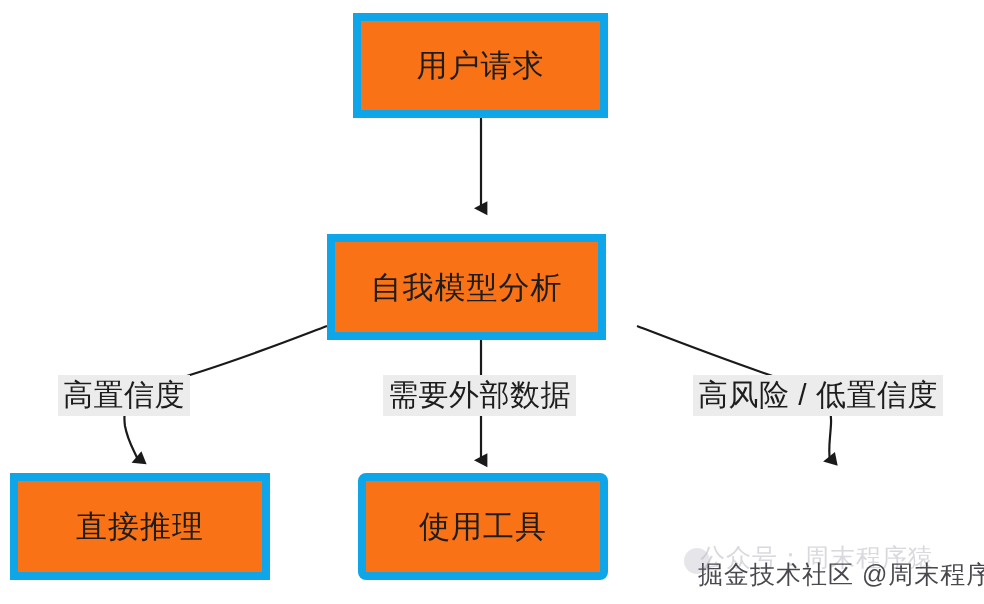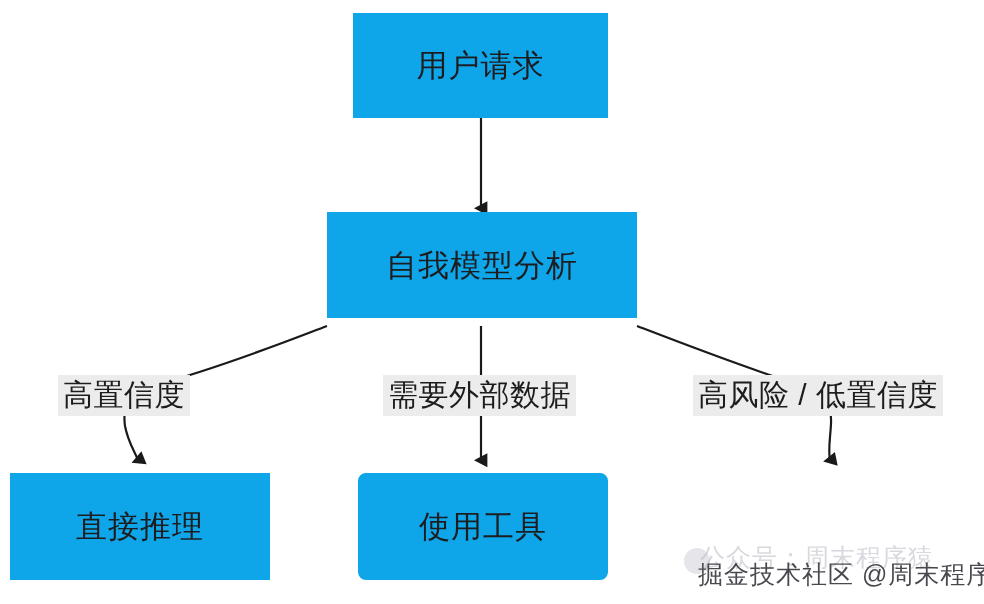--- a/index.html
+++ b/index.html
@@ -22,21 +22,21 @@
     position: absolute;
     left: 0;
     top: 0;
     width: 984px;
     height: 604px;
     pointer-events: none;
   }
   .node {
     position: absolute;
     box-sizing: border-box;
-    background: #0ea5e9;
+    background: #f97316;
     border: 8px solid #0ea5e9;
     display: flex;
     align-items: center;
     justify-content: center;
     z-index: 3;
   }
   .node-label {
     color: #1d1d1f;
     font-size: 31px;
     line-height: 1;
@@ -113,21 +113,21 @@
     <g>
       <path d="M 637 326 C 676 341, 748 369, 806 387 C 824 393, 832 404, 831 424
                C 830 441, 828 450, 830 460" stroke="#1a1a1a" stroke-width="2.2" fill="none" marker-end="url(#arrowhead)"></path>
     </g>
   </svg>
 
   <div class="node" style="left:353px; top:13px; width:255px; height:105px;">
     <span class="node-label">用户请求</span>
   </div>
 
-  <div class="node" style="left:327px; top:212px; width:310px; height:106px;justify-content:center;">
+  <div class="node" style="left:327px; top:234px; width:279px; height:106px;justify-content:center;">
     <span class="node-label">自我模型分析</span>
   </div>
 
   <div class="node" style="left:10px; top:473px; width:260px; height:107px;">
     <span class="node-label">直接推理</span>
   </div>
 
   <div class="node" style="left:358px; top:473px; width:250px; height:107px;border-radius:8px;">
     <span class="node-label">使用工具</span>
   </div>

